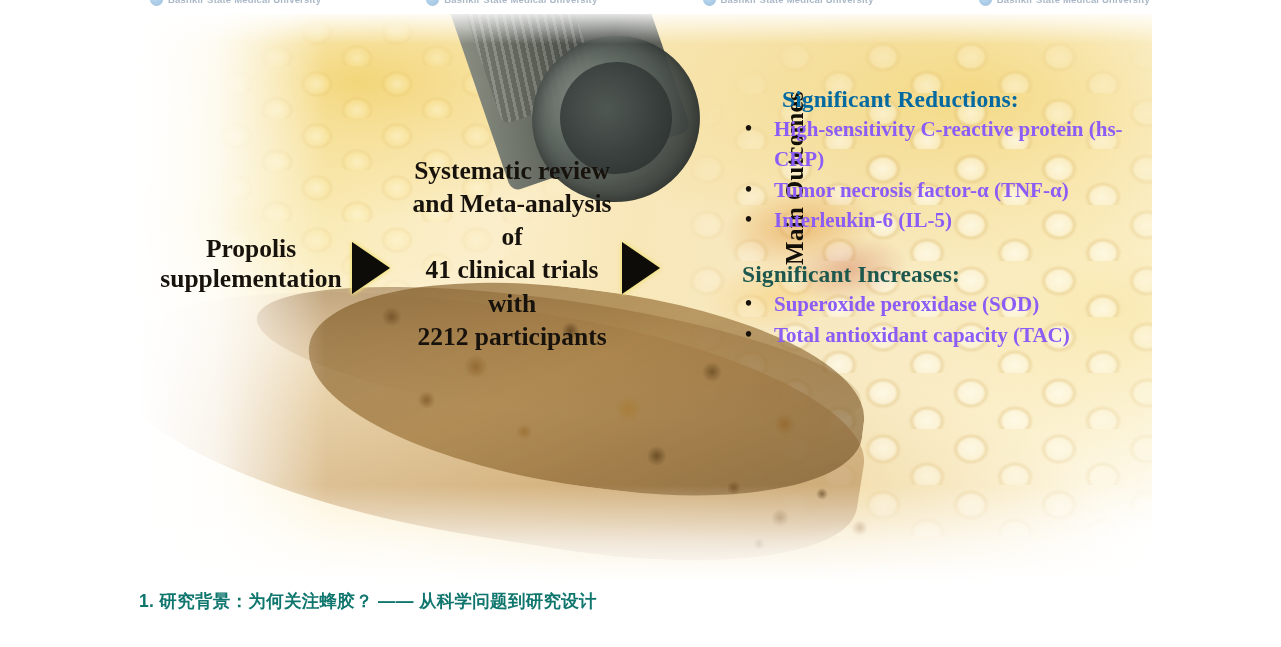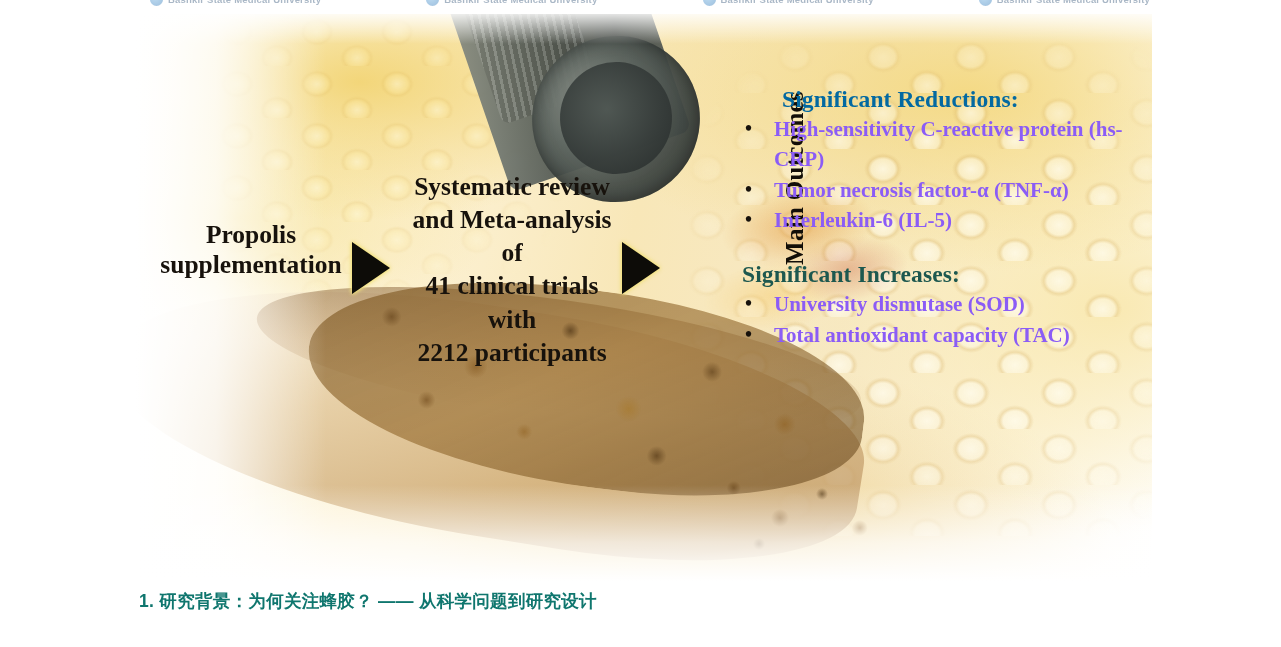--- a/index.html
+++ b/index.html
@@ -235,26 +235,26 @@
   
   .ab-text {
     position: absolute;
     font-family: "Liberation Serif", serif;
     font-weight: bold;
     color: #17120c;
     text-align: center;
     line-height: 1.16;
   }
   #stage-input {
-    left: 4px; top: 206px;
+    left: 4px; top: 220px;
     width: 222px;
     font-size: 25.5px;
   }
   #stage-method {
-    left: 252px; top: 156px;
+    left: 252px; top: 140px;
     width: 248px;
     font-size: 25.5px;
     line-height: 1.30;
   }
   .arrow {
     position: absolute;
     width: 0; height: 0;
     border-top: 26px solid transparent;
     border-bottom: 26px solid transparent;
     border-left: 38px solid #0d0c08;
@@ -397,21 +397,21 @@
       <ul class="res-list">
         <li>High-sensitivity C-reactive protein (hs-CRP)</li>
         <li>Tumor necrosis factor-α (TNF-α)</li>
         <li>Interleukin-6 (IL-5)</li>
       </ul>
 
       <div class="gap"></div>
 
       <div class="res-heading teal">Significant Increases:</div>
       <ul class="res-list">
-        <li>University dismutase (SOD)</li>
+        <li>Superoxide peroxidase (SOD)</li>
         <li>Total antioxidant capacity (TAC)</li>
       </ul>
 
     </div>
   </div>
 
   <div id="caption">1. 研究背景：为何关注蜂胶？ —— 从科学问题到研究设计</div>
 
 </div>
 

